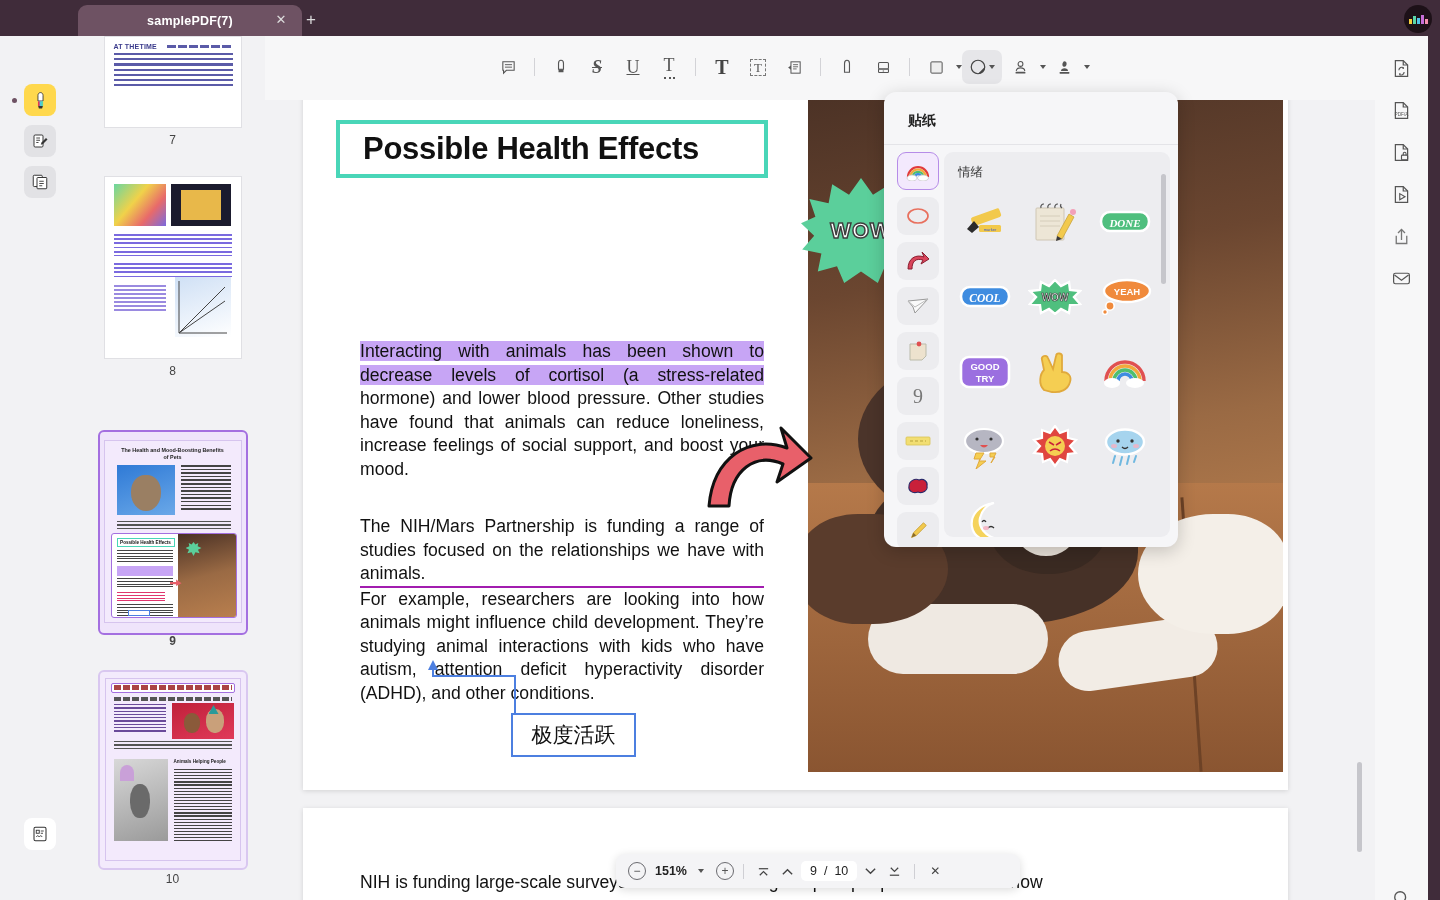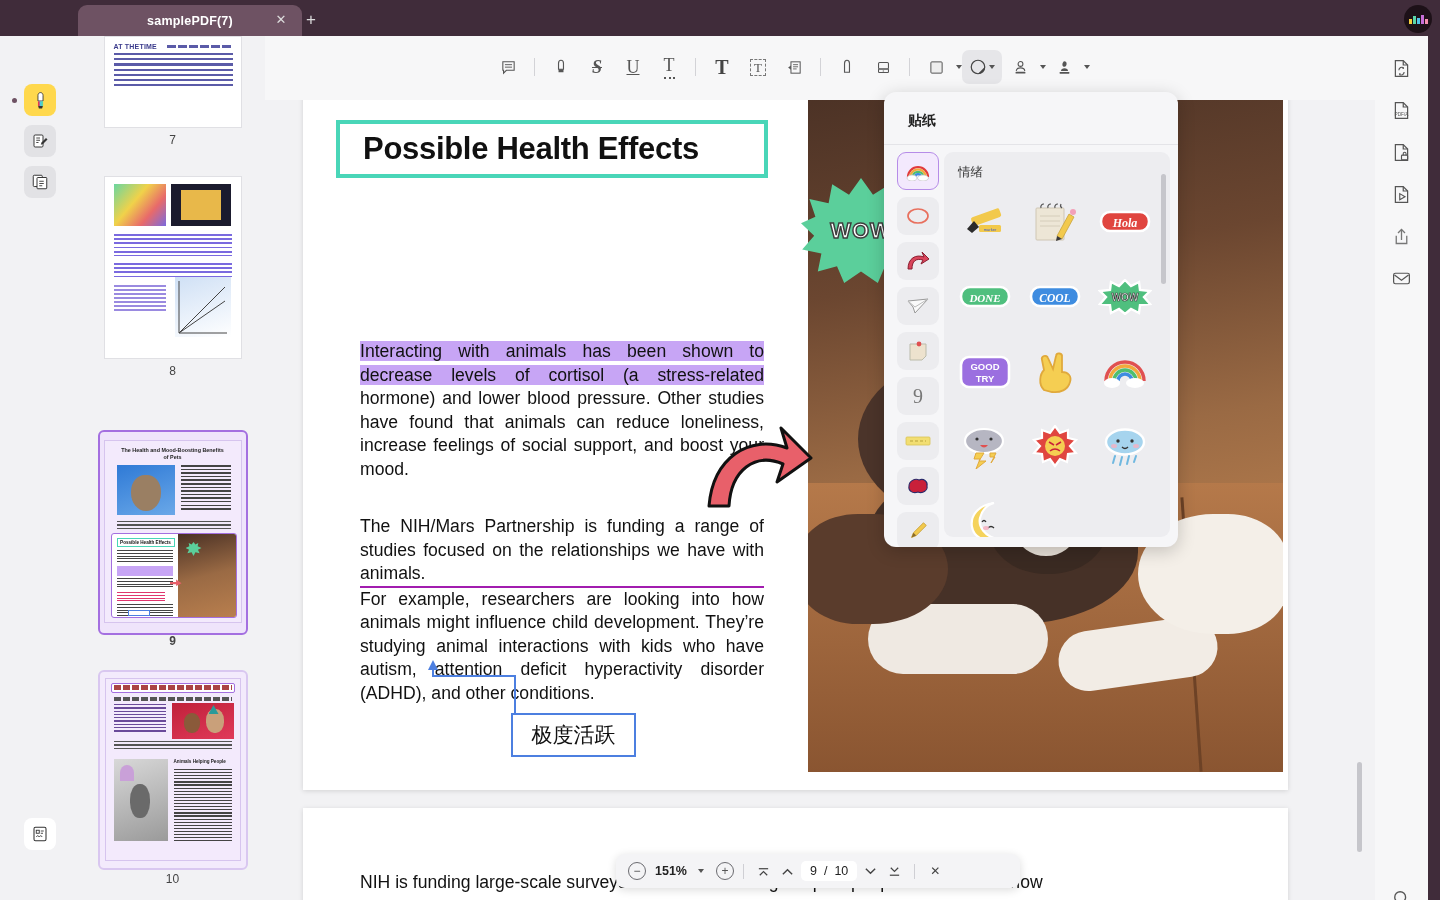--- a/index.html
+++ b/index.html
@@ -532,26 +532,20 @@
                 <line x1="9" y1="16" x2="29" y2="16"></line>
                 <line x1="9" y1="21" x2="29" y2="21"></line>
                 <line x1="9" y1="26" x2="29" y2="26"></line>
               </g>
             <path d="M26 36 L38 14 L43 17 L31 39Z" fill="#F2C94C" stroke="#c9a33c" stroke-width=".8"></path>
             <path d="M26 36 L31 39 L25 41Z" fill="#3a3a3a"></path>
             <circle cx="42" cy="12" r="3" fill="#F2A0B8"></circle>
           </svg>
         </div>
 
-        <div class="sp-item">
-          <svg width="52" height="26" viewBox="0 0 52 26">
-            <rect x="2" y="3" width="48" height="19" rx="9" fill="#E0453F" stroke="#fff" stroke-width="2.6"></rect>
-            <text x="26" y="17.5" font-size="12" font-style="italic" font-weight="bold" text-anchor="middle" fill="#fff" font-family="Liberation Serif">Hola</text>
-          </svg>
-        </div>
 
         <div class="sp-item">
           <svg width="52" height="26" viewBox="0 0 52 26">
             <rect x="2" y="3" width="48" height="19" rx="9" fill="#4FBF7E" stroke="#fff" stroke-width="2.6"></rect>
             <text x="26" y="17.5" font-size="11" font-style="italic" font-weight="bold" text-anchor="middle" fill="#fff" font-family="Liberation Serif">DONE</text>
           </svg>
         </div>
 
         <div class="sp-item">
           <svg width="52" height="26" viewBox="0 0 52 26">
@@ -560,20 +554,28 @@
           </svg>
         </div>
 
         <div class="sp-item">
           <svg width="54" height="36" viewBox="0 0 54 36">
             <path d="M27 1 L33 7 L41 3 L42 11 L52 12 L46 18 L52 25 L42 26 L41 34 L33 30 L27 35 L21 30 L13 34 L12 26 L2 25 L8 18 L2 12 L12 11 L13 3 L21 7Z" fill="#4FBF7E" stroke="#fff" stroke-width="2.4"></path>
             <text x="27" y="22" font-size="10" font-weight="bold" text-anchor="middle" fill="#fff" stroke="#3a3a3a" stroke-width=".7" font-family="Liberation Sans">WOW</text>
           </svg>
         </div>
 
+        <div class="sp-item">
+          <svg width="54" height="40" viewBox="0 0 54 40">
+            <ellipse cx="29" cy="14" rx="23" ry="11" fill="#F08A3C" stroke="#fff" stroke-width="2.4"></ellipse>
+            <text x="29" y="18" font-size="9.5" font-weight="bold" text-anchor="middle" fill="#fff" font-family="Liberation Sans">YEAH</text>
+            <circle cx="12" cy="29" r="4.2" fill="#F08A3C" stroke="#fff" stroke-width="1.6"></circle>
+            <circle cx="7" cy="35" r="2.4" fill="#F08A3C" stroke="#fff" stroke-width="1.4"></circle>
+          </svg>
+        </div>
 
         <div class="sp-item">
           <svg width="52" height="34" viewBox="0 0 52 34">
             <rect x="2" y="2" width="48" height="30" rx="8" fill="#9B6FE0" stroke="#fff" stroke-width="2.6"></rect>
             <text x="26" y="15" font-size="9.5" font-weight="bold" text-anchor="middle" fill="#fff" font-family="Liberation Sans">GOOD</text>
             <text x="26" y="27" font-size="9.5" font-weight="bold" text-anchor="middle" fill="#fff" font-family="Liberation Sans">TRY</text>
           </svg>
         </div>
 
         <div class="sp-item">

